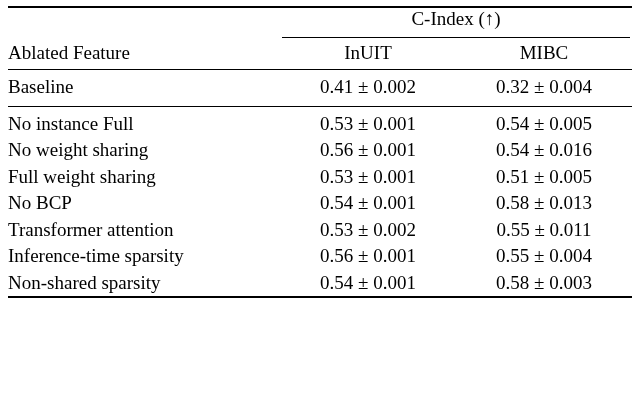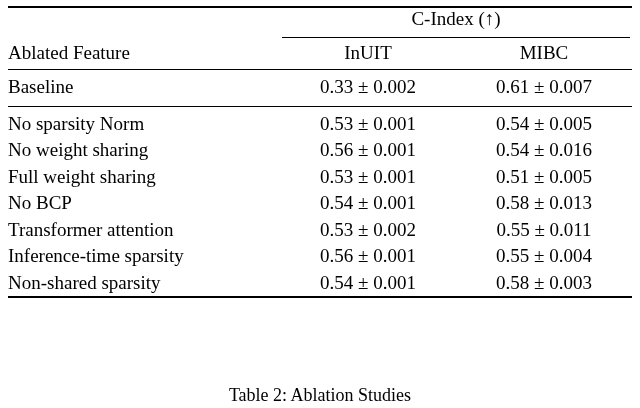--- a/index.html
+++ b/index.html
@@ -101,31 +101,31 @@
         </th>
       </tr>
       <tr>
         <th class="hdr-sub">InUIT</th>
         <th class="hdr-sub">MIBC</th>
       </tr>
     </thead>
     <tbody>
       <tr class="rule-mid bold-row">
         <td class="col-feature row-cell first-band">Baseline</td>
-        <td class="row-cell first-band">0.33 ± 0.002</td>
-        <td class="row-cell first-band">0.61 ± 0.007</td>
+        <td class="row-cell first-band">0.41 ± 0.002</td>
+        <td class="row-cell first-band">0.32 ± 0.004</td>
       </tr>
       <tr class="spacer-row">
         <td></td>
         <td></td>
         <td></td>
       </tr>
 
       <tr class="rule-mid">
-        <td class="col-feature row-cell first-band">No sparsity Norm</td>
+        <td class="col-feature row-cell first-band">No instance Full</td>
         <td class="row-cell first-band">0.53 ± 0.001</td>
         <td class="row-cell first-band">0.54 ± 0.005</td>
       </tr>
       <tr>
         <td class="col-feature row-cell">No weight sharing</td>
         <td class="row-cell">0.56 ± 0.001</td>
         <td class="row-cell">0.54 ± 0.016</td>
       </tr>
       <tr>
         <td class="col-feature row-cell">Full weight sharing</td>
@@ -148,18 +148,14 @@
         <td class="row-cell">0.55 ± 0.004</td>
       </tr>
       <tr class="rule-bottom">
         <td class="col-feature row-cell">Non-shared sparsity</td>
         <td class="row-cell">0.54 ± 0.001</td>
         <td class="row-cell">0.58 ± 0.003</td>
       </tr>
     </tbody>
   </table>
 
-  <div class="caption">
-    <span class="cap-label">Table 2:</span>
-    <span>Ablation Studies</span>
-  </div>
 
 </div>
 
 </body></html>

